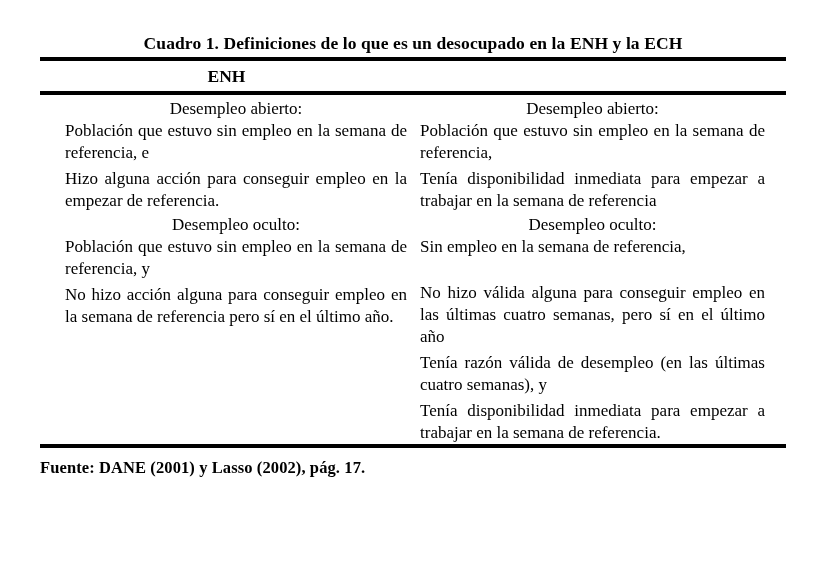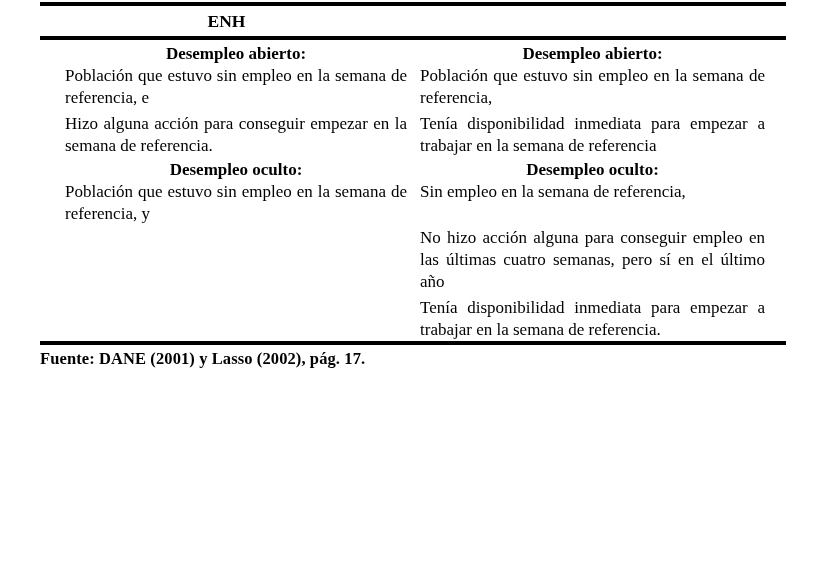--- a/index.html
+++ b/index.html
@@ -45,73 +45,76 @@
     font-size: 17px;
     line-height: 22px;
     padding-top: 3px;
   }
   .cell { overflow: hidden; }
   .cell-left  { padding: 0 6px 0 25px; }
   .cell-right { padding: 0 21px 0 7px; }
   .cell-row2  { margin-top: 2px; }
   .section-heading {
     text-align: center;
-    font-weight: bold;
+    font-weight: normal;
   }
   .para {
     text-align: justify;
     margin-bottom: 4px;
   }
   .para:last-child { margin-bottom: 0; }
   .gap-after { margin-bottom: 24px; }
   .source-note {
     font-weight: bold;
     font-size: 16.5px;
     line-height: 22px;
-    margin-top: 3px;
+    margin-top: 9px;
     letter-spacing: 0.1px;
   }
 </style>
 </head>
 <body>
 
 <div class="sheet">
 
+  <div class="table-title">Cuadro 1. Definiciones de lo que es un desocupado en la ENH y la ECH</div>
 
   <div class="rule rule-title"></div>
 
   <div class="header-row">
     <div class="header-cell">ENH</div>
   </div>
 
   <div class="rule"></div>
 
   <div class="body-grid">
 
     <div class="cell cell-left">
       <div class="section-heading">Desempleo abierto:</div>
       <p class="para">Población que estuvo sin empleo en la semana de referencia, e</p>
-      <p class="para">Hizo alguna acción para conseguir empezar en la semana de referencia.</p>
+      <p class="para">Hizo alguna acción para conseguir empleo en la empezar de referencia.</p>
     </div>
 
     <div class="cell cell-right">
       <div class="section-heading">Desempleo abierto:</div>
       <p class="para">Población que estuvo sin empleo en la semana de referencia,</p>
       <p class="para">Tenía disponibilidad inmediata para empezar a trabajar en la semana de referencia</p>
     </div>
 
     <div class="cell cell-left cell-row2">
       <div class="section-heading">Desempleo oculto:</div>
       <p class="para">Población que estuvo sin empleo en la semana de referencia, y</p>
+      <p class="para">No hizo acción alguna para conseguir empleo en la semana de referencia pero sí en el último año.</p>
     </div>
 
     <div class="cell cell-right cell-row2">
       <div class="section-heading">Desempleo oculto:</div>
       <p class="para gap-after">Sin empleo en la semana de referencia,</p>
-      <p class="para">No hizo acción alguna para conseguir empleo en las últimas cuatro semanas, pero sí en el último año</p>
+      <p class="para">No hizo válida alguna para conseguir empleo en las últimas cuatro semanas, pero sí en el último año</p>
+      <p class="para">Tenía razón válida de desempleo (en las últimas cuatro semanas), y</p>
       <p class="para">Tenía disponibilidad inmediata para empezar a trabajar en la semana de referencia.</p>
     </div>
 
   </div>
 
   <div class="rule"></div>
 
   <div class="source-note">Fuente: DANE (2001) y Lasso (2002), pág. 17.</div>
 
 </div>

